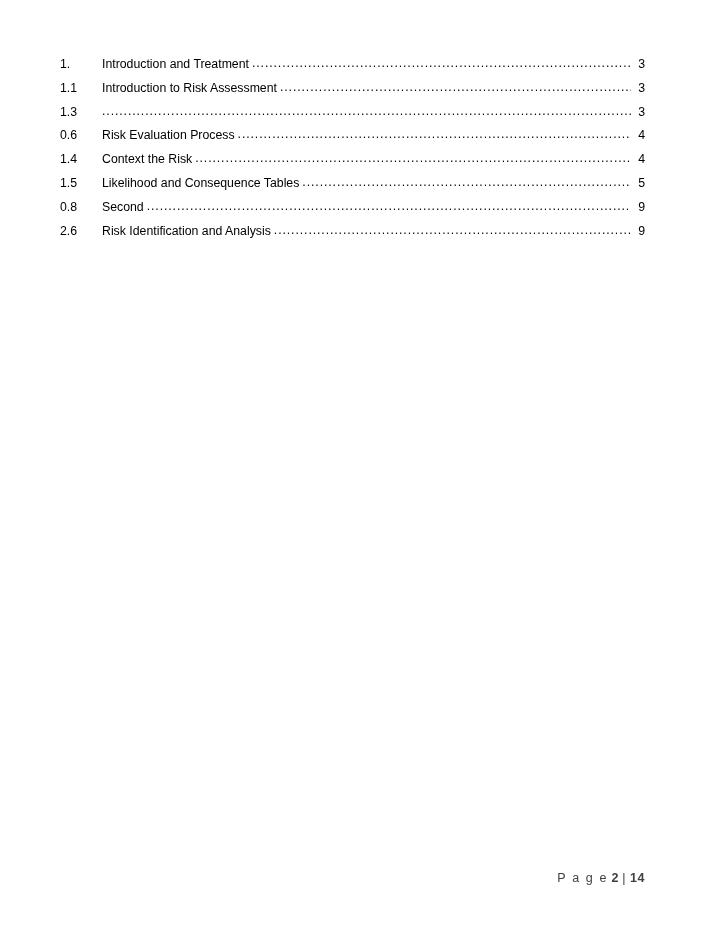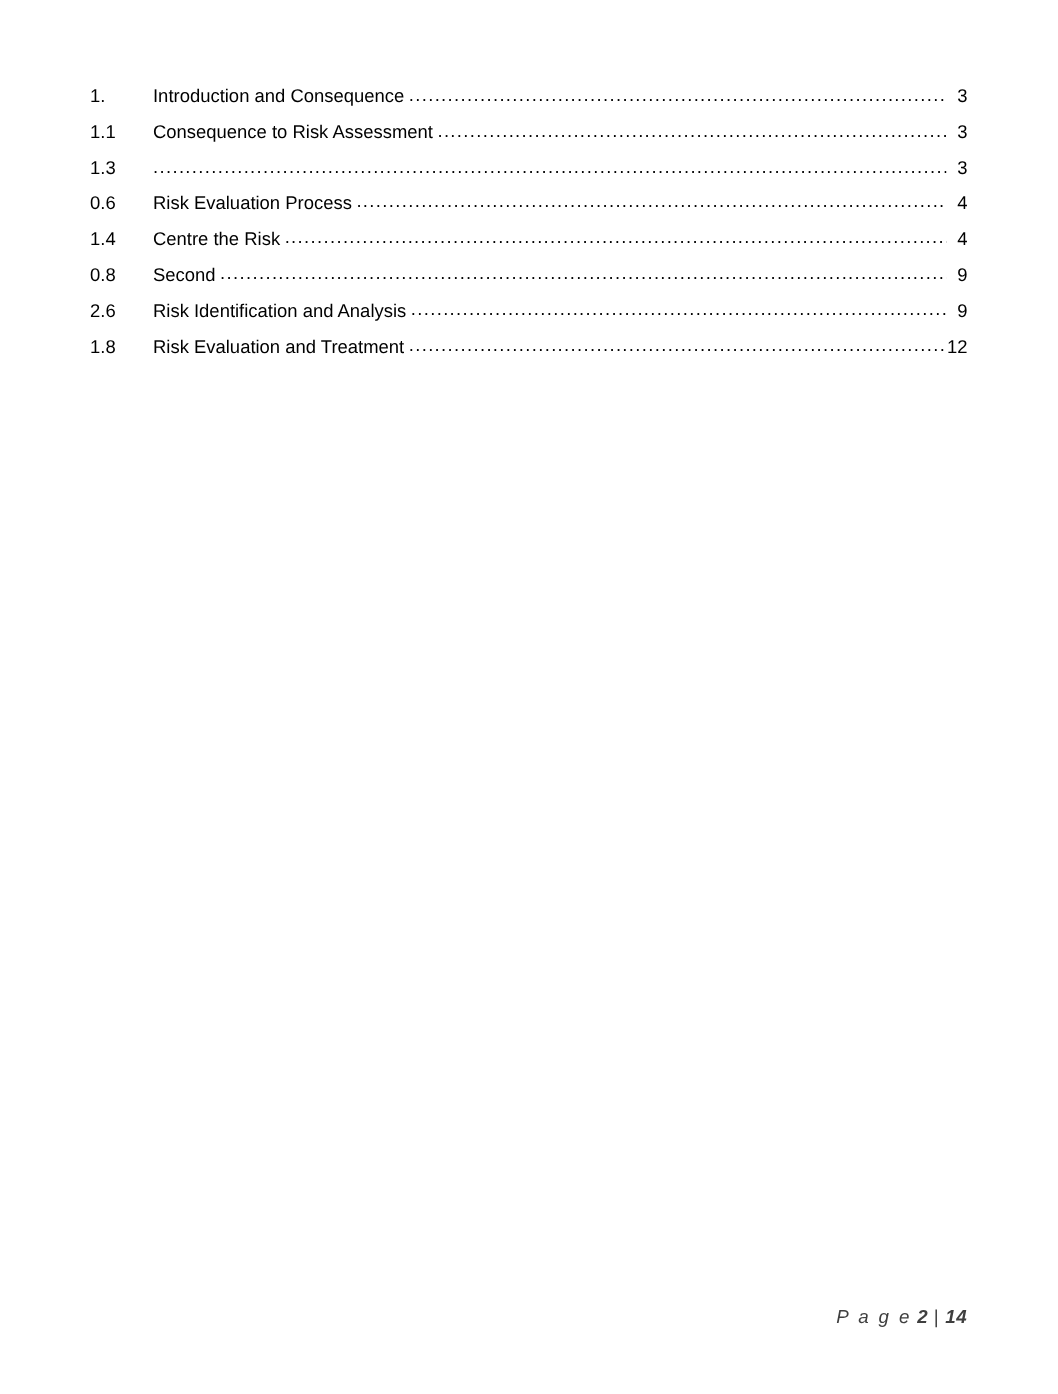--- a/index.html
+++ b/index.html
@@ -76,21 +76,20 @@
   }
   .footer {
     position: absolute;
     left: 0;
     right: 60px;
     bottom: 44px;
     text-align: right;
     font-size: 12.5px;
     color: #3f3f3f;
     font-family: "Liberation Sans", sans-serif;
-    font-style: italic;
   }
   .footer .pg-word {
     letter-spacing: 1.6px;
   }
   .footer .pg-num {
     font-weight: bold;
     letter-spacing: 0.5px;
   }
   .footer .pg-sep {
     letter-spacing: 1px;
@@ -98,73 +97,73 @@
 </style>
 </head>
 <body>
 
 <div class="page">
 
   <div class="toc">
 
     <div class="toc-entry level1">
       <span class="toc-num">1.</span>
-      <span class="toc-title">Introduction and Consequence</span>
+      <span class="toc-title">Introduction and Treatment</span>
       <span class="toc-leader"></span>
       <span class="toc-page">3</span>
     </div>
 
     <div class="toc-entry level2">
       <span class="toc-num">1.1</span>
-      <span class="toc-title">Consequence to Risk Assessment</span>
+      <span class="toc-title">Introduction to Risk Assessment</span>
       <span class="toc-leader nogap"></span>
       <span class="toc-page">3</span>
     </div>
 
     <div class="toc-entry level2">
       <span class="toc-num">1.3</span>
       <span class="toc-leader nogap"></span>
       <span class="toc-page">3</span>
     </div>
 
     <div class="toc-entry level2">
       <span class="toc-num">0.6</span>
       <span class="toc-title">Risk Evaluation Process</span>
       <span class="toc-leader nogap"></span>
       <span class="toc-page">4</span>
     </div>
 
     <div class="toc-entry level2">
       <span class="toc-num">1.4</span>
-      <span class="toc-title">Centre the Risk</span>
+      <span class="toc-title">Context the Risk</span>
       <span class="toc-leader"></span>
       <span class="toc-page">4</span>
     </div>
 
+    <div class="toc-entry level2">
+      <span class="toc-num">1.5</span>
+      <span class="toc-title">Likelihood and Consequence Tables</span>
+      <span class="toc-leader"></span>
+      <span class="toc-page">5</span>
+    </div>
 
     <div class="toc-entry level2">
       <span class="toc-num">0.8</span>
       <span class="toc-title">Second</span>
       <span class="toc-leader nogap"></span>
       <span class="toc-page">9</span>
     </div>
 
     <div class="toc-entry level2">
       <span class="toc-num">2.6</span>
       <span class="toc-title">Risk Identification and Analysis</span>
       <span class="toc-leader"></span>
       <span class="toc-page">9</span>
     </div>
 
-    <div class="toc-entry level2">
-      <span class="toc-num">1.8</span>
-      <span class="toc-title">Risk Evaluation and Treatment</span>
-      <span class="toc-leader nogap"></span>
-      <span class="toc-page tight">12</span>
-    </div>
 
   </div>
 
   <div class="footer">
     <span class="pg-word">P a g e</span>
     <span class="pg-num">2</span>
     <span class="pg-sep">|</span>
     <span class="pg-num">14</span>
   </div>
 

